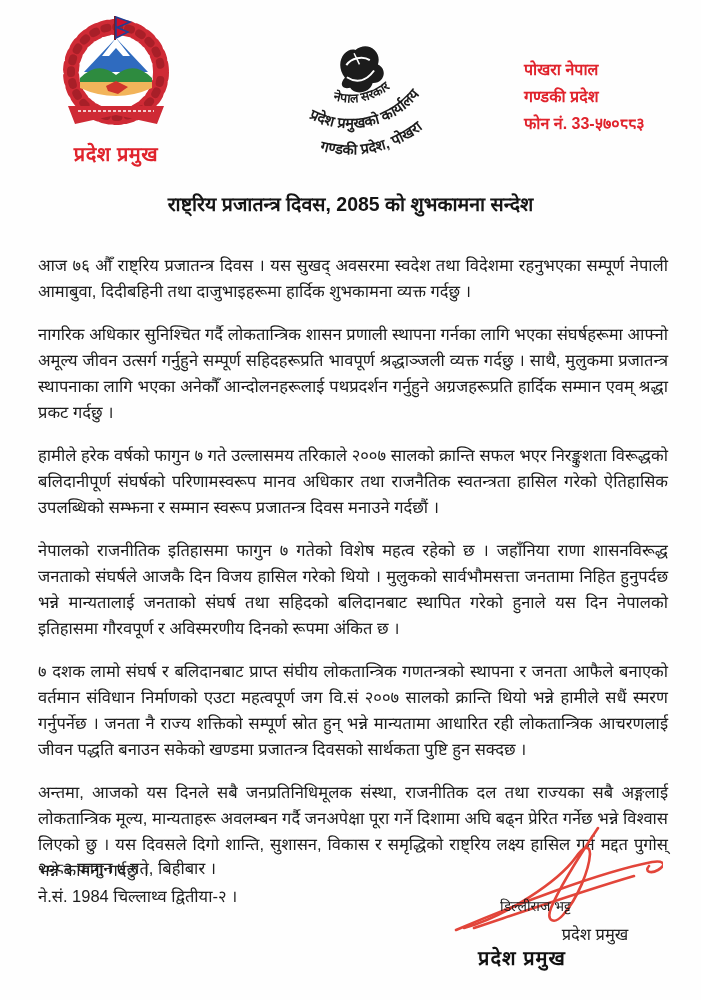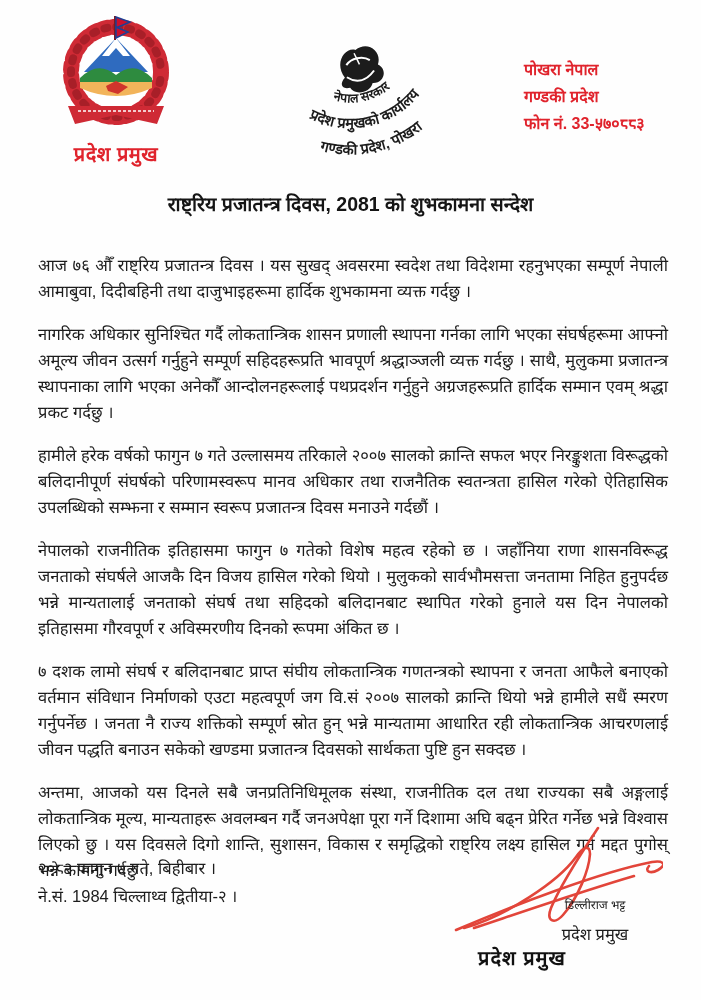--- a/index.html
+++ b/index.html
@@ -44,21 +44,21 @@
     text-align:justify;
   }
   
   .date-block {
     position:absolute; left:38px; top:854px;
     font-size:16.5px; line-height:28px;
   }
   .signature-svg { position:absolute; left:448px; top:824px; }
   .signatory-name {
     position:absolute; left:500px; top:896px; width:190px;
-    text-align:center; font-size:12px;
+    text-align:left; font-size:14px;
   }
   .signatory-title {
     position:absolute; left:500px; top:922px; width:190px;
     text-align:center; font-size:16.5px;
   }
   .stamp-title {
     position:absolute; left:452px; top:944px; width:140px;
     text-align:center; font-weight:bold; font-size:20px; color:#111;
     letter-spacing:1px;
   }
@@ -119,21 +119,21 @@
       </g>
     </svg>
   </div>
 
   <div class="contact-block">
     <div>पोखरा नेपाल</div>
     <div>गण्डकी प्रदेश</div>
     <div>फोन नं. 33-५७०८८३</div>
   </div>
 
-  <div class="letter-title">राष्ट्रिय प्रजातन्त्र दिवस, 2081 को शुभकामना सन्देश</div>
+  <div class="letter-title">राष्ट्रिय प्रजातन्त्र दिवस, 2085 को शुभकामना सन्देश</div>
 
   <div class="letter-body">
     <p>आज ७६ औँ राष्ट्रिय प्रजातन्त्र दिवस । यस सुखद् अवसरमा स्वदेश तथा विदेशमा रहनुभएका सम्पूर्ण नेपाली आमाबुवा, दिदीबहिनी तथा दाजुभाइहरूमा हार्दिक शुभकामना व्यक्त गर्दछु ।</p>
     <p>नागरिक अधिकार सुनिश्चित गर्दै लोकतान्त्रिक शासन प्रणाली स्थापना गर्नका लागि भएका संघर्षहरूमा आफ्नो अमूल्य जीवन उत्सर्ग गर्नुहुने सम्पूर्ण सहिदहरूप्रति भावपूर्ण श्रद्धाञ्जली व्यक्त गर्दछु । साथै, मुलुकमा प्रजातन्त्र स्थापनाका लागि भएका अनेकौँ आन्दोलनहरूलाई पथप्रदर्शन गर्नुहुने अग्रजहरूप्रति हार्दिक सम्मान एवम् श्रद्धा प्रकट गर्दछु ।</p>
     <p>हामीले हरेक वर्षको फागुन ७ गते उल्लासमय तरिकाले २००७ सालको क्रान्ति सफल भएर निरङ्कुशता विरूद्धको बलिदानीपूर्ण संघर्षको परिणामस्वरूप मानव अधिकार तथा राजनैतिक स्वतन्त्रता हासिल गरेको ऐतिहासिक उपलब्धिको सम्झना र सम्मान स्वरूप प्रजातन्त्र दिवस मनाउने गर्दछौं ।</p>
     <p>नेपालको राजनीतिक इतिहासमा फागुन ७ गतेको विशेष महत्व रहेको छ । जहाँनिया राणा शासनविरूद्ध जनताको संघर्षले आजकै दिन विजय हासिल गरेको थियो । मुलुकको सार्वभौमसत्ता जनतामा निहित हुनुपर्दछ भन्ने मान्यतालाई जनताको संघर्ष तथा सहिदको बलिदानबाट स्थापित गरेको हुनाले यस दिन नेपालको इतिहासमा गौरवपूर्ण र अविस्मरणीय दिनको रूपमा अंकित छ ।</p>
     <p>७ दशक लामो संघर्ष र बलिदानबाट प्राप्त संघीय लोकतान्त्रिक गणतन्त्रको स्थापना र जनता आफैले बनाएको वर्तमान संविधान निर्माणको एउटा महत्वपूर्ण जग वि.सं २००७ सालको क्रान्ति थियो भन्ने हामीले सधैं स्मरण गर्नुपर्नेछ । जनता नै राज्य शक्तिको सम्पूर्ण स्रोत हुन् भन्ने मान्यतामा आधारित रही लोकतान्त्रिक आचरणलाई जीवन पद्धति बनाउन सकेको खण्डमा प्रजातन्त्र दिवसको सार्थकता पुष्टि हुन सक्दछ ।</p>
     <p>अन्तमा, आजको यस दिनले सबै जनप्रतिनिधिमूलक संस्था, राजनीतिक दल तथा राज्यका सबै अङ्गलाई लोकतान्त्रिक मूल्य, मान्यताहरू अवलम्बन गर्दै जनअपेक्षा पूरा गर्ने दिशामा अघि बढ्न प्रेरित गर्नेछ भन्ने विश्वास लिएको छु । यस दिवसले दिगो शान्ति, सुशासन, विकास र समृद्धिको राष्ट्रिय लक्ष्य हासिल गर्न मद्दत पुगोस् भन्ने कामना गर्दछु ।</p>
   </div>
 

